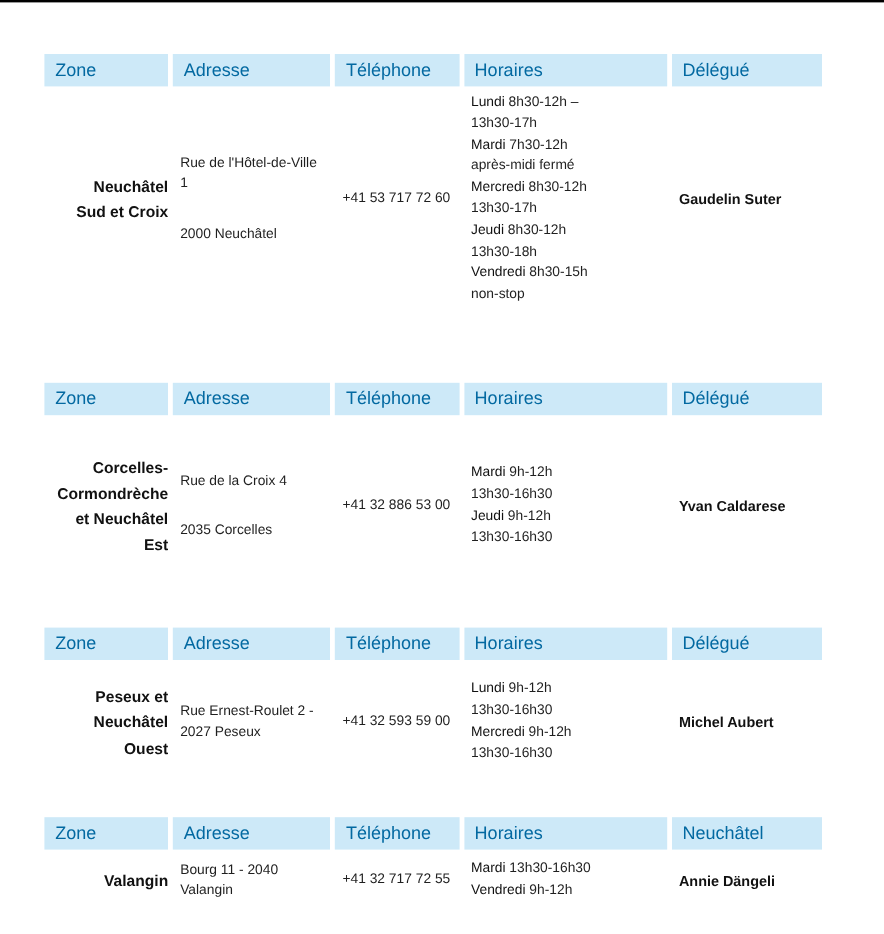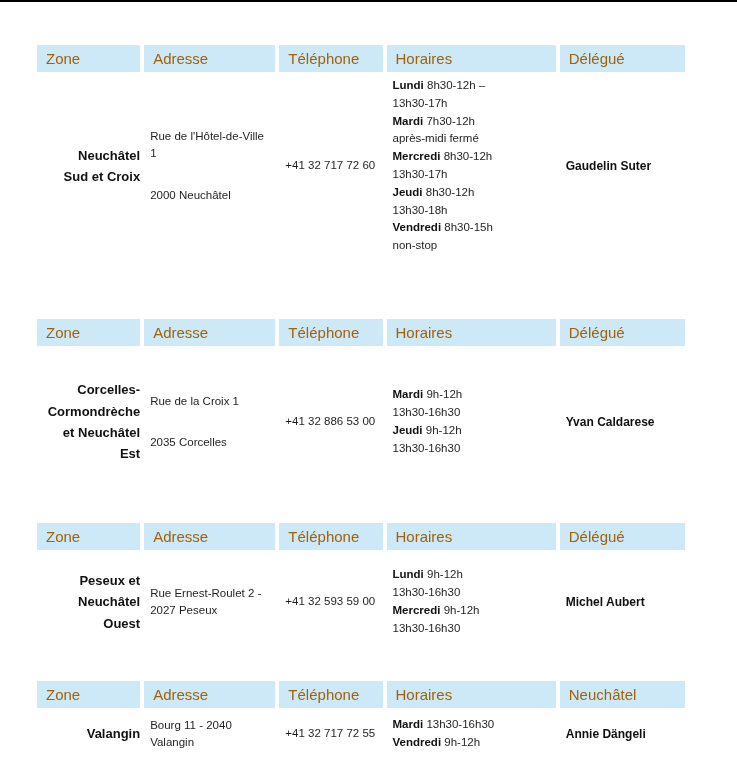--- a/index.html
+++ b/index.html
@@ -23,21 +23,21 @@
   col.c-zone{width:103px;}
   col.c-addr{width:131px;}
   col.c-tel{width:103px;}
   col.c-hours{width:169px;}
   col.c-del{width:125px;}
 
   th{
     background:#cde9f8;
     font-weight:400;
     font-size:15px;
-    color:#a16207;
+    color:#0369a1;
     text-align:left;
     padding:5px 0 5px 9px;
     height:17px;
     white-space:nowrap;
     overflow:hidden;
   }
   td{
     vertical-align:middle;
     font-size:11.5px;
     line-height:1.5;
@@ -49,21 +49,21 @@
     font-size:13px;
     line-height:1.65;
     color:#111;
     padding-left:0;padding-right:0;
   }
   td.cell-addr .addr-p + .addr-p{margin-top:24px;}
   td.cell-hours{line-height:1.55;}
   td.cell-hours b, td.cell-zone, td.cell-del{color:#111;}
   td.cell-del{font-weight:700;font-size:12px;}
   .hours-line{white-space:nowrap;}
-  b{font-weight:700;}
+  b{font-weight:400;}
 
   
   table.zone-table:nth-of-type(1){margin-top:43px;}
   table.zone-table:nth-of-type(1) tbody tr{height:188px;}
   table.zone-table:nth-of-type(2){margin-top:59px;}
   table.zone-table:nth-of-type(2) tbody tr{height:152px;}
   table.zone-table:nth-of-type(3){margin-top:25px;}
   table.zone-table:nth-of-type(3) tbody tr{height:104px;}
   table.zone-table:nth-of-type(4){margin-top:27px;}
   table.zone-table:nth-of-type(4) tbody tr{height:52px;}
@@ -94,21 +94,21 @@
     <tbody>
       <tr>
         <td class="cell-zone">
               <div>Neuchâtel</div>
               <div>Sud et Croix</div>
             </td>
         <td class="cell-addr">
               <div class="addr-p">Rue de l'Hôtel-de-Ville 1</div>
               <div class="addr-p">2000 Neuchâtel</div>
             </td>
-        <td class="cell-tel"><span>+41 32 717 72 60</span></td>
+        <td class="cell-tel"><span>+41 53 717 72 60</span></td>
         <td class="cell-hours">
               <div class="hours-line"><b>Lundi</b><span> 8h30-12h –</span></div>
               <div class="hours-line"><span>13h30-17h</span></div>
               <div class="hours-line"><b>Mardi</b><span> 7h30-12h</span></div>
               <div class="hours-line"><span>après-midi fermé</span></div>
               <div class="hours-line"><b>Mercredi</b><span> 8h30-12h</span></div>
               <div class="hours-line"><span> 13h30-17h</span></div>
               <div class="hours-line"><b>Jeudi</b><span> 8h30-12h</span></div>
               <div class="hours-line"><span> 13h30-18h</span></div>
               <div class="hours-line"><b>Vendredi</b><span> 8h30-15h</span></div>
@@ -138,21 +138,21 @@
     </thead>
     <tbody>
       <tr>
         <td class="cell-zone">
               <div>Corcelles-</div>
               <div>Cormondrèche</div>
               <div>et Neuchâtel</div>
               <div>Est</div>
             </td>
         <td class="cell-addr">
-              <div class="addr-p">Rue de la Croix 1</div>
+              <div class="addr-p">Rue de la Croix 4</div>
               <div class="addr-p">2035 Corcelles</div>
             </td>
         <td class="cell-tel"><span>+41 32 886 53 00</span></td>
         <td class="cell-hours">
               <div class="hours-line"><b>Mardi</b><span> 9h-12h</span></div>
               <div class="hours-line"><span> 13h30-16h30</span></div>
               <div class="hours-line"><b>Jeudi</b><span> 9h-12h</span></div>
               <div class="hours-line"><span>13h30-16h30</span></div>
             </td>
         <td class="cell-del"><span>Yvan Caldarese</span></td>

